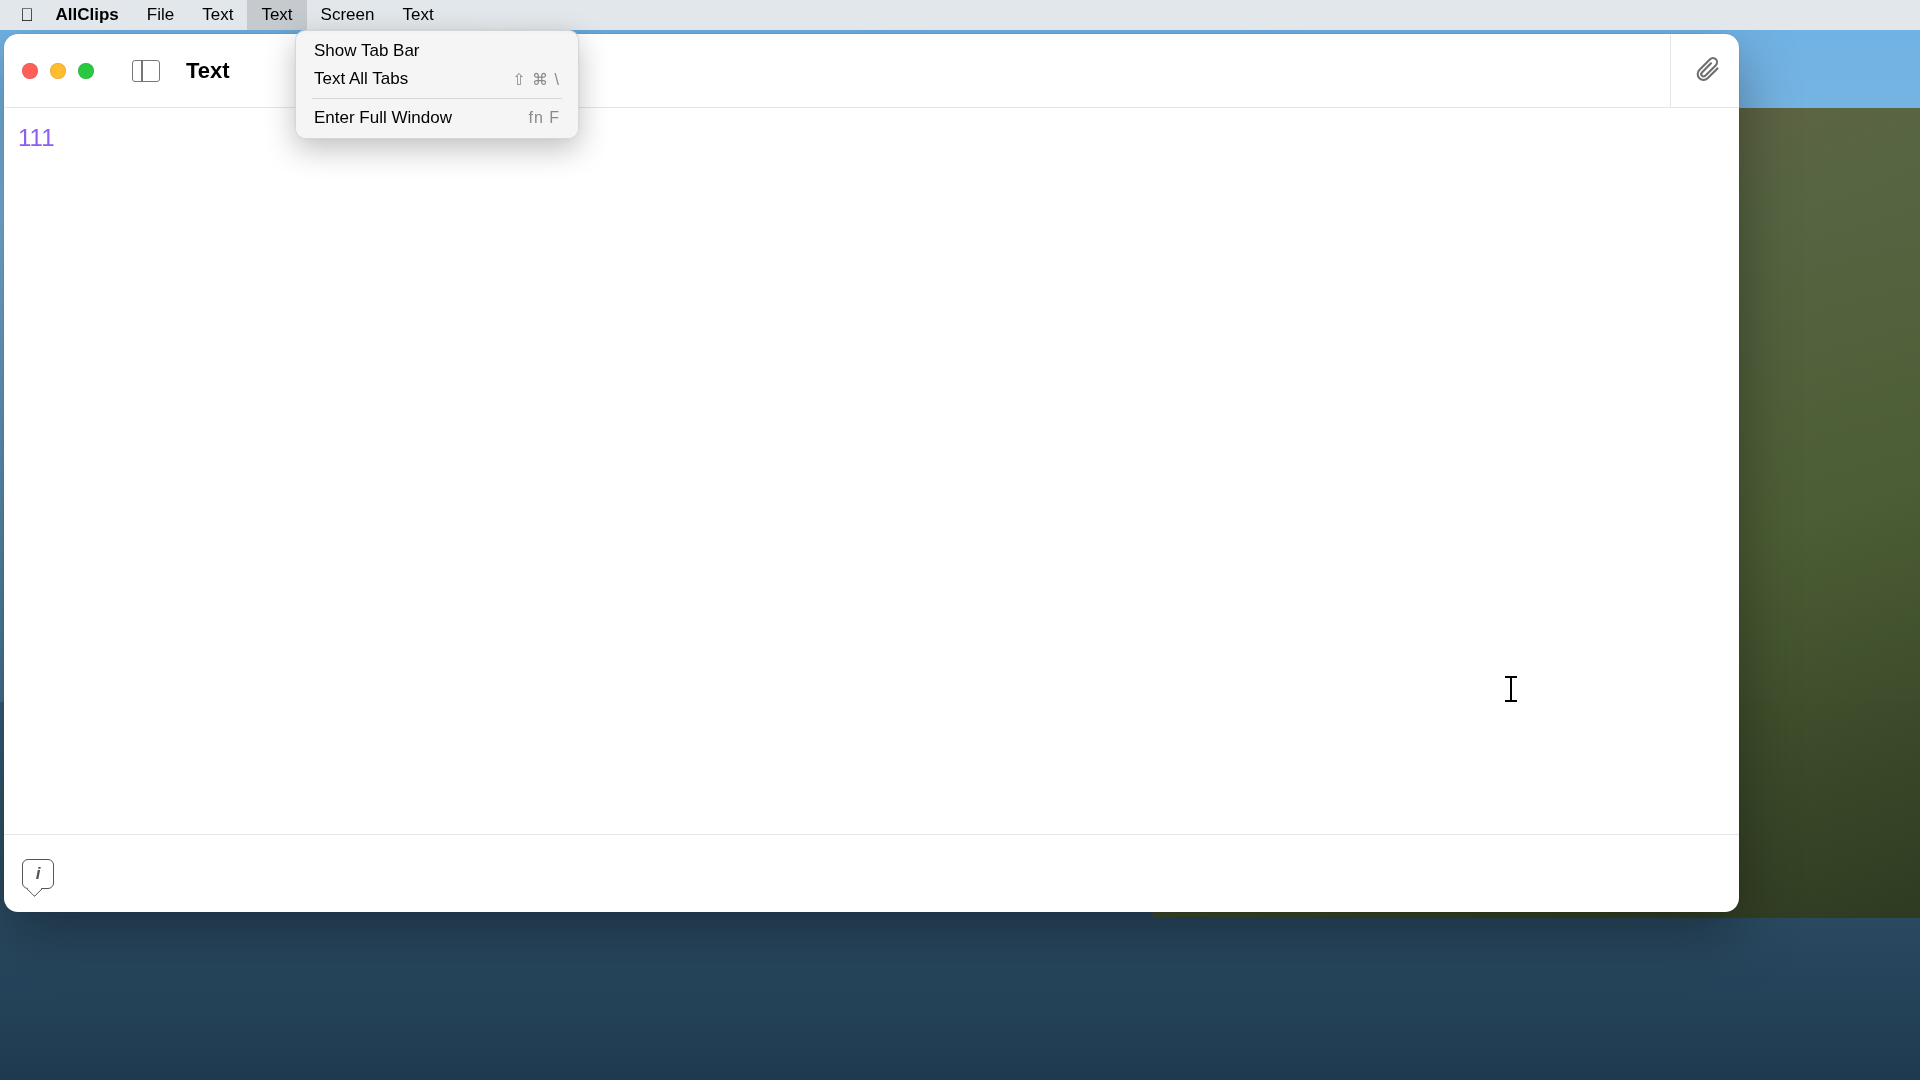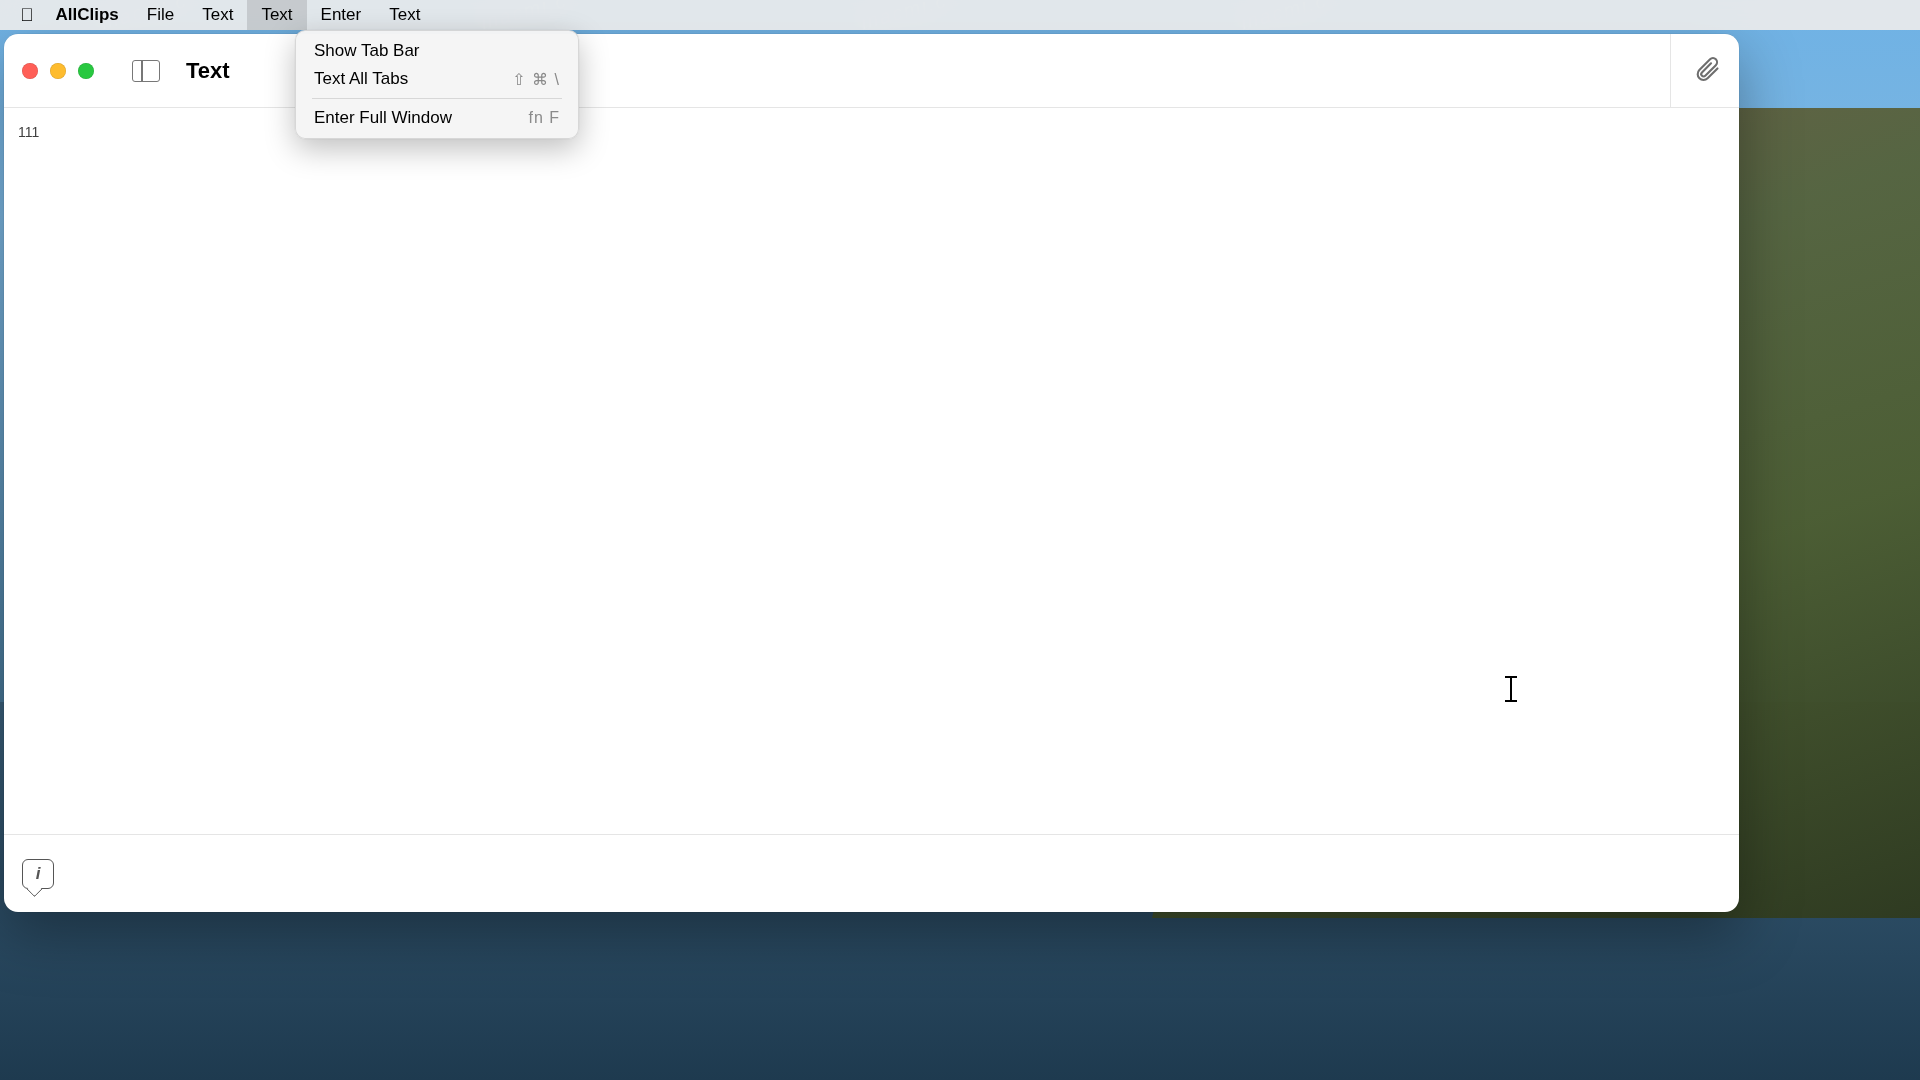--- a/index.html
+++ b/index.html
@@ -203,22 +203,22 @@
   margin-right: 22px;
 }
 .attach-icon svg {
   width: 28px;
   height: 28px;
 }
 
 .doc-area {
   flex: 1;
   padding: 16px 14px;
-  font-size: 14px;
-  color: #404040;
+  font-size: 24px;
+  color: #8b5cf6;
   position: relative;
   cursor: text;
 }
 .doc-area .content {
   white-space: pre-wrap;
 }
 
 .text-caret {
   position: absolute;
   width: 14px;
@@ -292,21 +292,21 @@
 <span class="watermark" style="left:480px">macmj.c</span>
 <span class="watermark" style="left:860px">macmj.c</span>
 <span class="watermark" style="left:1240px">macmj.c</span>
 
 <div class="menubar">
   <span class="apple"></span>
   <span class="menuitem appname">AllClips</span>
   <span class="menuitem">File</span>
   <span class="menuitem">Text</span>
   <span class="menuitem active">Text</span>
-  <span class="menuitem">Enter</span>
+  <span class="menuitem">Screen</span>
   <span class="menuitem">Text</span>
 </div>
 
 <div class="window">
   <div class="titlebar">
     <div class="traffic">
       <span class="dot red"></span>
       <span class="dot yellow"></span>
       <span class="dot green"></span>
     </div>

